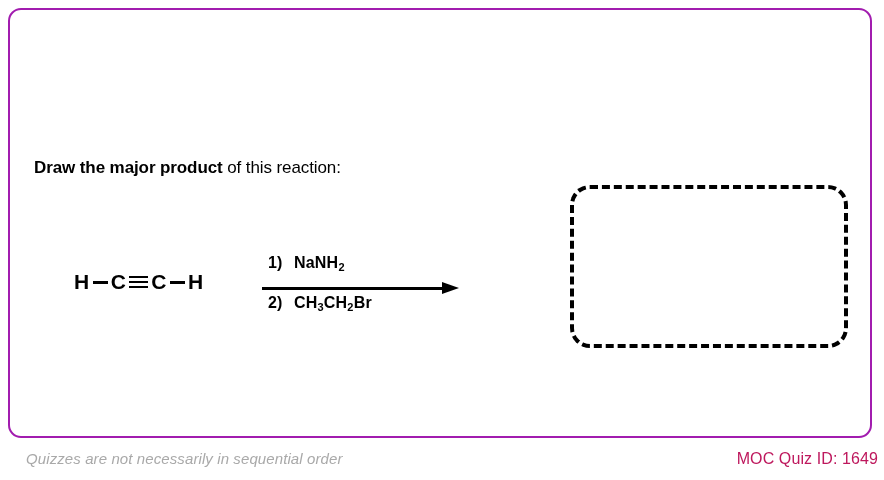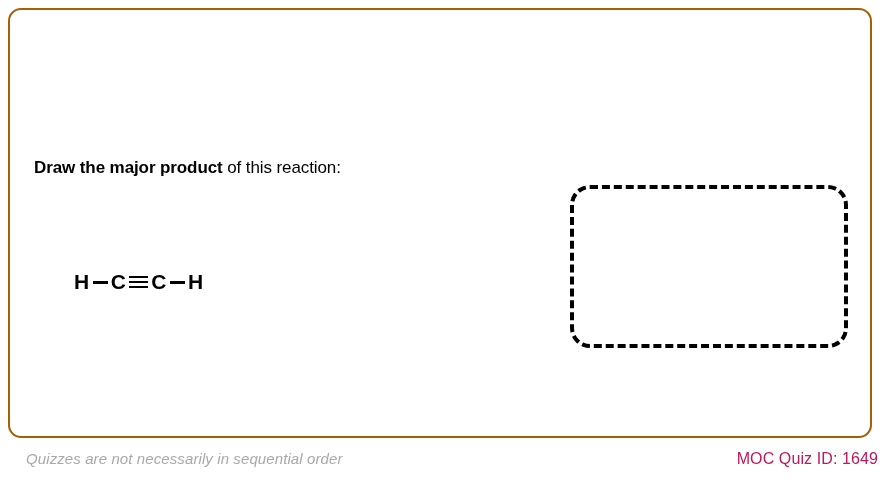--- a/index.html
+++ b/index.html
@@ -17,21 +17,21 @@
   }
 
   
   #quiz-card {
     position: absolute;
     left: 8px;
     top: 8px;
     width: 864px;
     height: 430px;
     box-sizing: border-box;
-    border: 2px solid #a16207;
+    border: 2px solid #a21caf;
     border-radius: 13px;
     background: #ffffff;
   }
 
   
   #prompt {
     position: absolute;
     left: 24px;
     top: 148px;
     font-size: 17px;
@@ -208,20 +208,36 @@
       <span class="triple-bond">
           <i></i>
           <i></i>
           <i></i>
         </span>
       <span class="atom-label">C</span>
       <span class="single-bond"></span>
       <span class="atom-label">H</span>
     </div>
 
+    <div id="reagent-block">
+
+      <div class="reagent-line" id="reagent-top">
+        <span class="reagent-num">1)</span><span class="reagent-formula">NaNH<sub>2</sub></span>
+      </div>
+
+      <div id="reaction-arrow">
+        <span id="arrow-shaft"></span>
+        <span id="arrow-head"></span>
+      </div>
+
+      <div class="reagent-line" id="reagent-bottom">
+        <span class="reagent-num">2)</span><span class="reagent-formula">CH<sub>3</sub>CH<sub>2</sub>Br</span>
+      </div>
+
+    </div>
   </div>
 
   <div id="answer-box"></div>
 
 </div>
 
 <div id="footer-note">Quizzes are not necessarily in sequential order</div>
 <div id="footer-quiz-id">MOC Quiz ID: 1649</div>
 
 </body></html>

